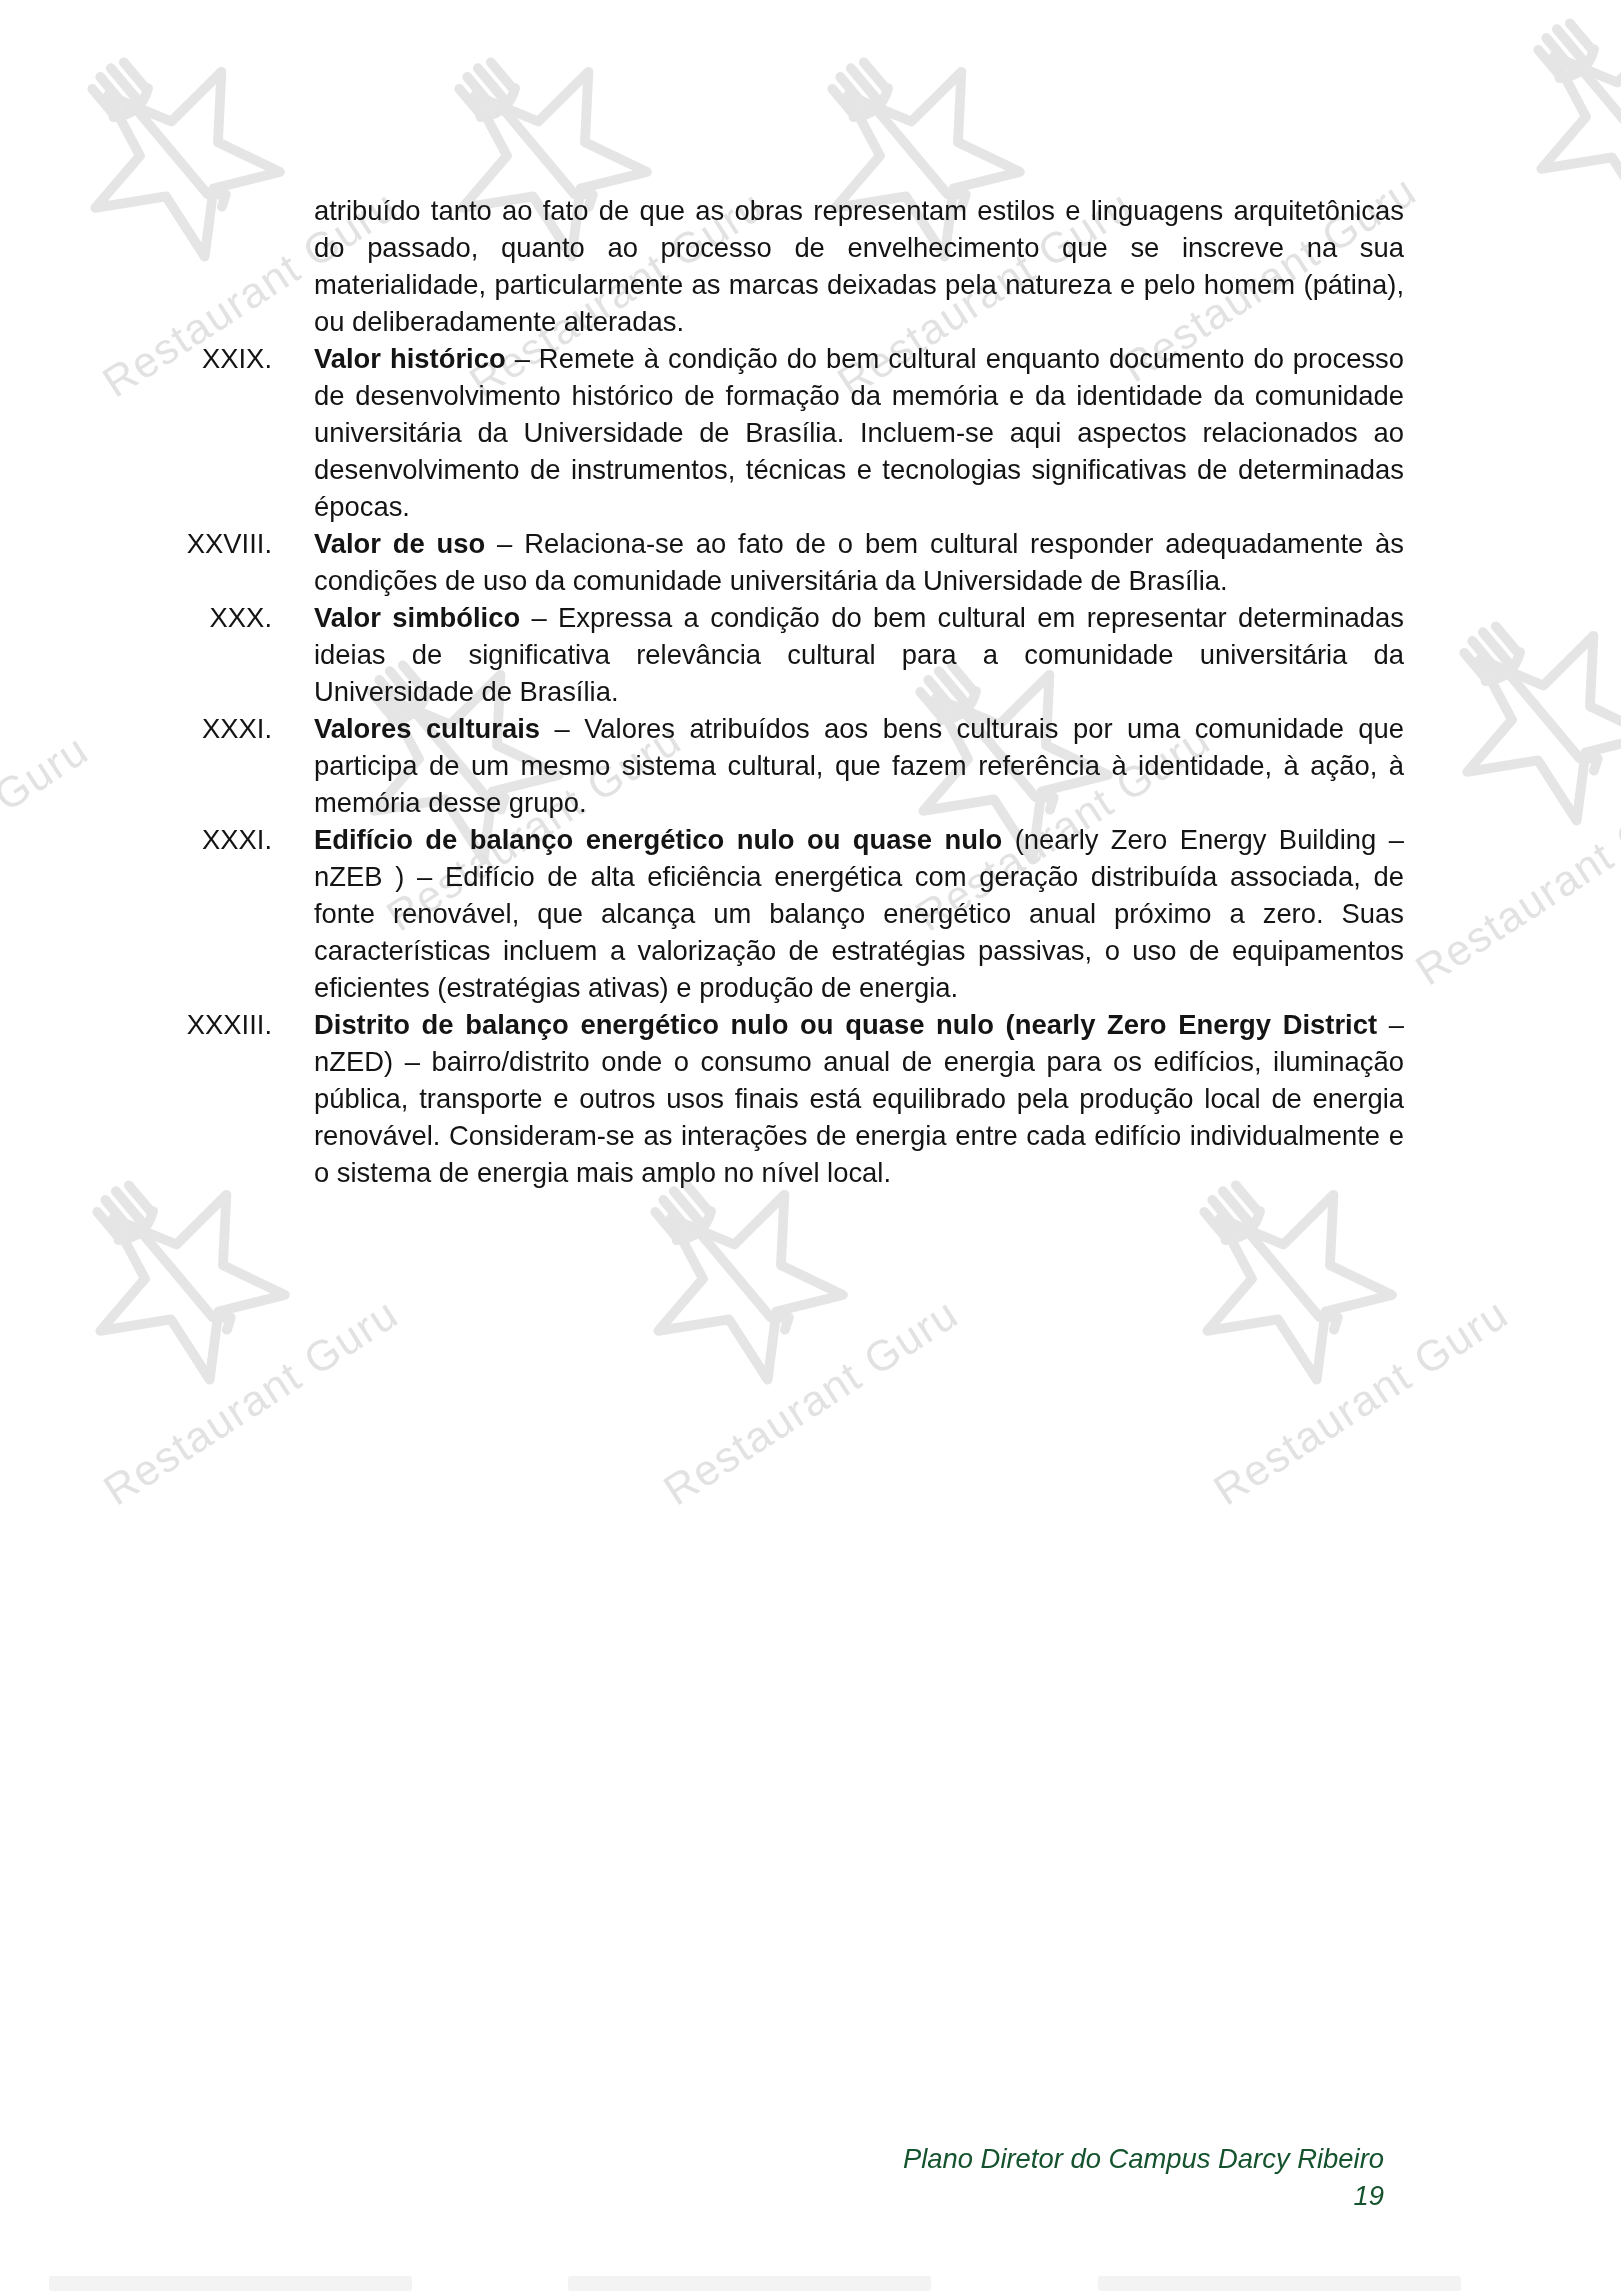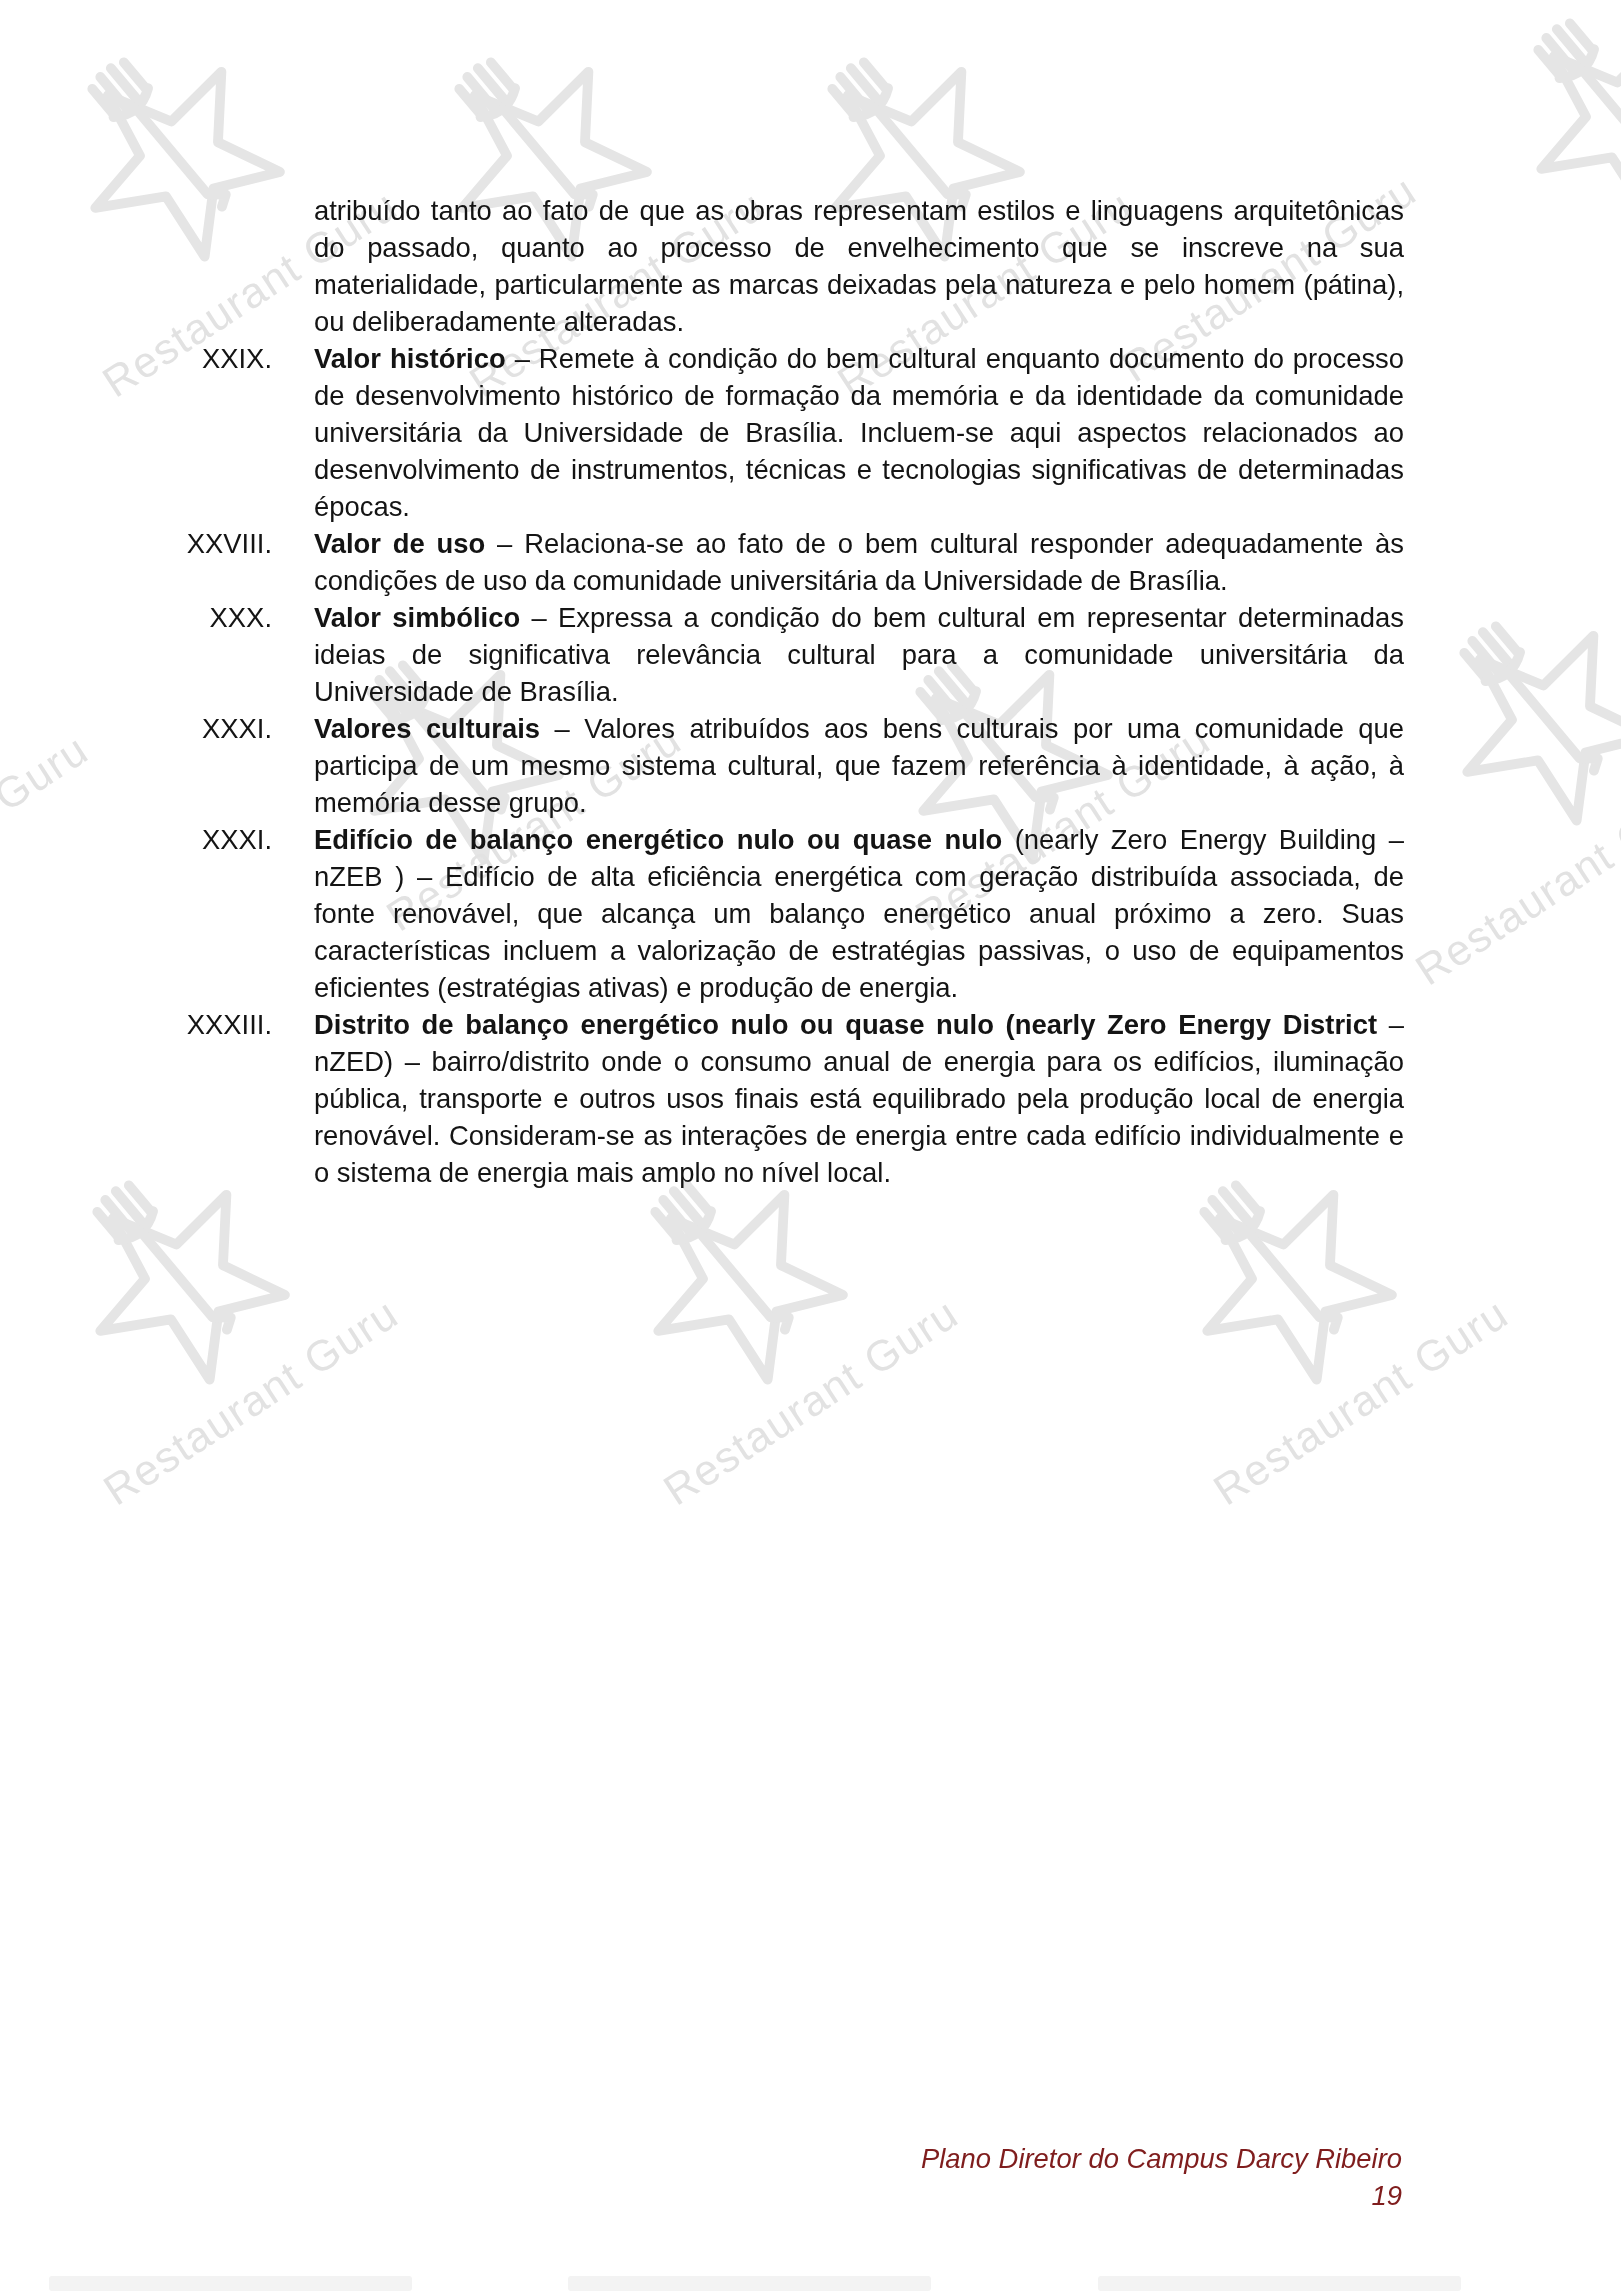--- a/index.html
+++ b/index.html
@@ -36,25 +36,25 @@
   .intro{
     margin-left:282px;width:1090px;
     text-align:justify;
   }
   .row{display:flex;align-items:flex-start;}
   .num{flex:0 0 240px;text-align:right;white-space:nowrap;}
   .def{width:1090px;margin-left:42px;text-align:justify;}
   .def b{font-weight:bold;}
   
   .footer{
-    position:absolute;right:219px;top:2140px;z-index:1;
+    position:absolute;right:237px;top:2140px;z-index:1;
     text-align:right;
     font-style:italic;
     font-size:27.4px;line-height:37px;
-    color:#7f1d1d;
+    color:#14532d;
   }
 </style>
 </head>
 <body>
 
 <svg width="0" height="0" style="position:absolute">
   <defs>
     <g id="rg-logo" fill="none" stroke="#e5e5e5" stroke-width="10" stroke-linecap="round" stroke-linejoin="round">
       <g transform="translate(130,135) rotate(24)">
         <polygon points="0,-100 26,-33 96,-31 41,12 61,79 0,39 -61,79 -41,12 -96,-31 -26,-33"></polygon>

